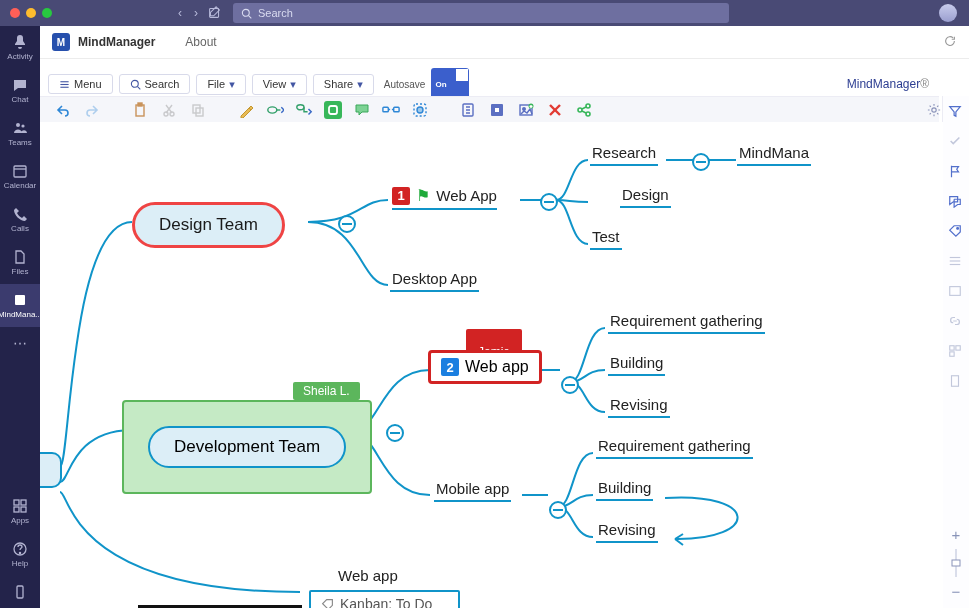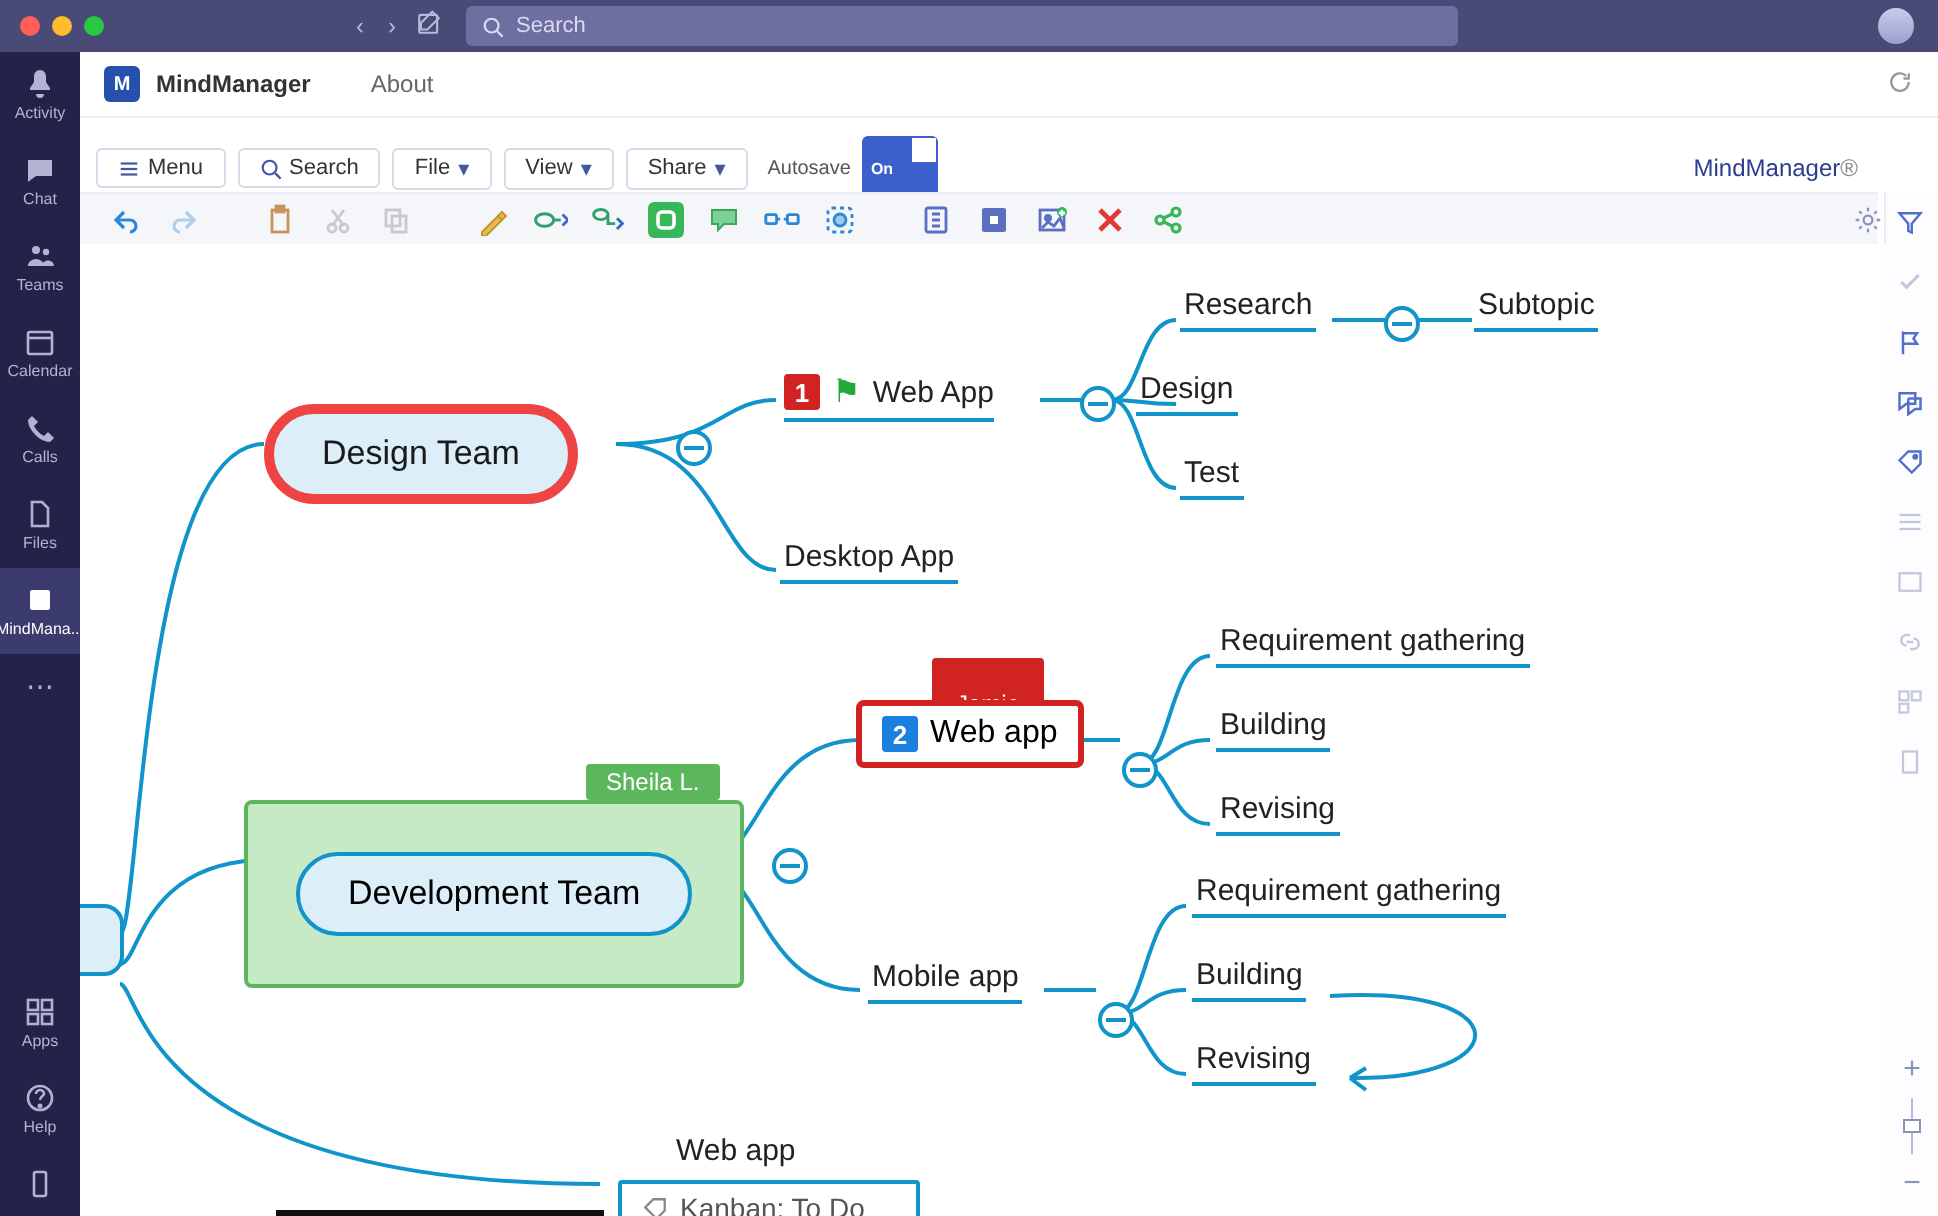--- a/index.html
+++ b/index.html
@@ -81,21 +81,21 @@
   .zoom-ctrl{margin-top:auto;margin-bottom:8px;display:flex;flex-direction:column;align-items:center;gap:6px;color:#8893b8}
 
   
   .canvas{
     position:absolute;left:40px;right:26px;top:122px;bottom:0;
     background:#fff;overflow:hidden;
   }
 
   
   .bubble{
-    position:absolute;border:5px solid #ef4444;background:#dceef7;
+    position:absolute;border:3px solid #ef4444;background:#dceef7;
     border-radius:999px;display:flex;align-items:center;justify-content:flex-start;
     font-size:17px;color:#1a1a1a;padding:0 24px;white-space:nowrap;
   }
   .dev-wrap{
     position:absolute;border:2px solid #5cb65c;background:#c5eac5;border-radius:4px;
     padding:16px;
   }
   .dev-inner{
     border:2px solid #1094c9;background:#dceef7;border-radius:999px;
     display:flex;align-items:center;justify-content:center;font-size:17px;
@@ -498,23 +498,23 @@
   <span class="collapse" style="left:298px;top:93px"></span>
 
   <div class="plain" style="left:352px;top:64px;display:flex;align-items:center;gap:6px;border-bottom:2px solid #1094c9;padding-bottom:3px">
     <span class="priority-box p1">1</span>
     <span class="flag">⚑</span>
     <span>Web App</span>
   </div>
   <span class="collapse" style="left:500px;top:71px"></span>
 
   <div class="leaf" style="left:550px;top:22px">Research</div>
-  <div class="leaf" style="left:528px;top:64px">Design</div>
+  <div class="leaf" style="left:580px;top:64px">Design</div>
   <div class="leaf" style="left:550px;top:106px">Test</div>
-  <div class="leaf" style="left:697px;top:22px">Subtopic</div>
+  <div class="leaf" style="left:697px;top:22px">MindMana</div>
   <span class="collapse" style="left:652px;top:31px"></span>
 
   <div class="leaf" style="left:350px;top:148px">Desktop App</div>
 
   <div class="sheila" style="left:253px;top:260px">Sheila L.</div>
   <div class="dev-wrap" style="left:82px;top:278px">
     <div class="dev-inner">
         <span>Development Team</span>
       </div>
   </div>

